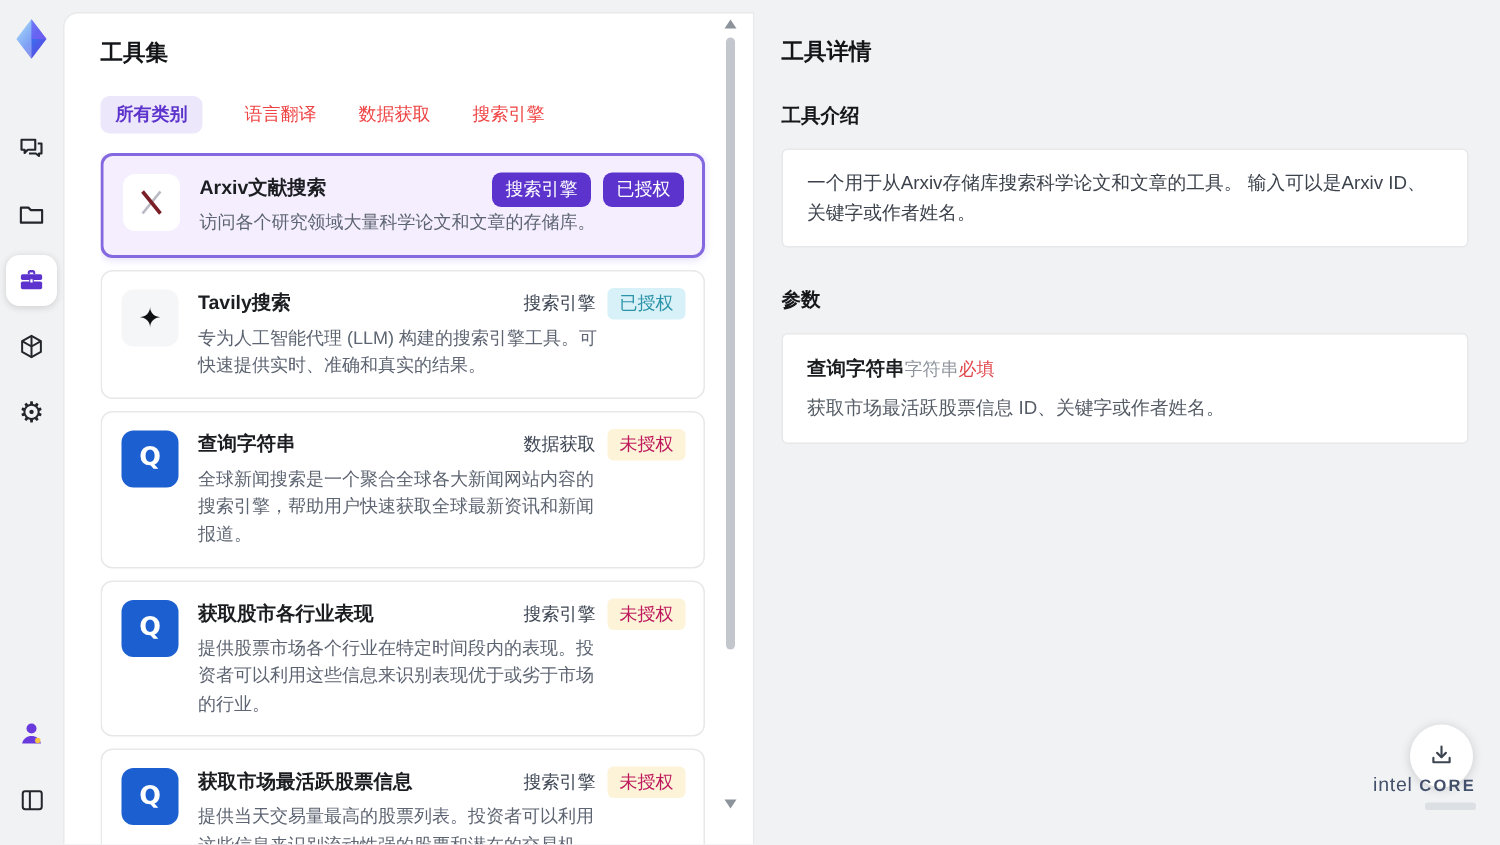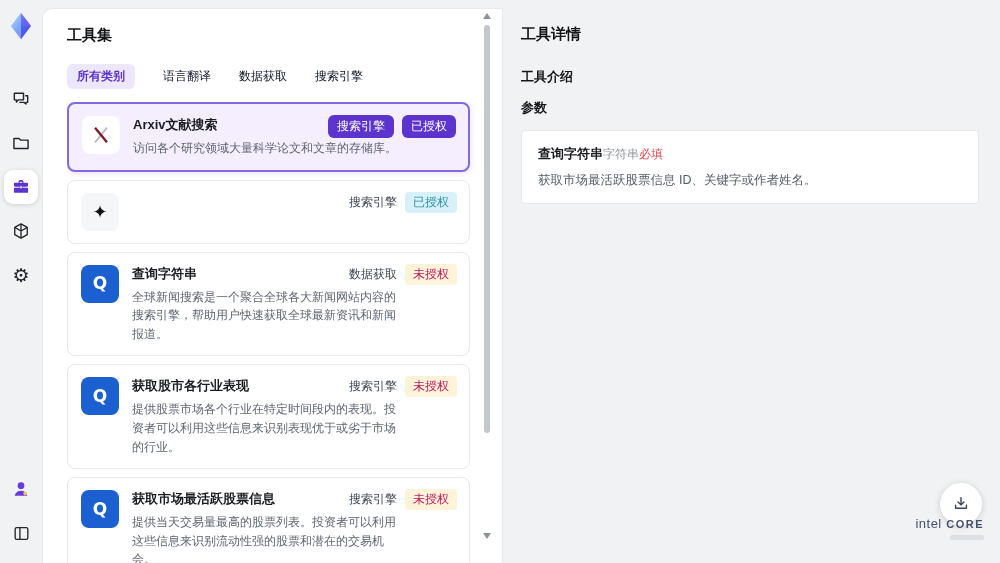--- a/index.html
+++ b/index.html
@@ -21,21 +21,21 @@
 
   
   .main { flex:1; display:flex; padding-top:8px; height:563px; }
 
   .left-panel { width:461px; flex:none; background:#fff; border:1px solid #e8e9eb; border-bottom:none;
                 border-radius:10px 0 0 0; padding:17px 0 0 24px; position:relative; overflow:hidden; }
   .panel-title { font-size:15px; font-weight:700; color:#141518; }
   .left-panel .panel-title { margin-bottom:19px; }
 
   .tabs { display:flex; align-items:center; gap:28px; margin-bottom:13px; }
-  .tab { font-size:12px; color:#0f172a; cursor:pointer; white-space:nowrap; }
+  .tab { font-size:12px; color:#ef4444; cursor:pointer; white-space:nowrap; }
   .tab.active { background:#ece7fa; color:#5C33CC; font-weight:700; padding:4px 10px; border-radius:6px; }
 
   .tool-list { position:relative; height:467px; padding-right:32px; display:flex; flex-direction:column; gap:8px; overflow:hidden; }
 
   .tool-card { background:#fff; border:1px solid #e7e8ea; border-radius:8px; padding:12px 13px;
                display:flex; gap:13px; position:relative; cursor:pointer; flex:none; }
   .tool-card.selected { border:2px solid #8468e0; background:#f4eefe; box-shadow:0 1px 6px rgba(110,70,220,.18); }
 
   .tool-icon { width:38px; height:38px; border-radius:8px; flex:none; display:flex;
                align-items:center; justify-content:center; background:#f5f6f8; overflow:hidden; }
@@ -196,20 +196,24 @@
         <div class="tool-badges">
           <span class="badge-solid">搜索引擎</span>
           <span class="badge-solid">已授权</span>
         </div>
       </div>
 
       <div class="tool-card">
         <div class="tool-icon">
           <span class="tavily-star">✦</span>
         </div>
+        <div class="tool-text">
+          <div class="tool-name">Tavily搜索</div>
+          <div class="tool-desc">专为人工智能代理 (LLM) 构建的搜索引擎工具。可快速提供实时、准确和真实的结果。</div>
+        </div>
         <div class="tool-badges">
           <span class="cat-text">搜索引擎</span>
           <span class="pill pill-ok">已授权</span>
         </div>
       </div>
 
       <div class="tool-card">
         <div class="tool-icon blue">
           <span class="juhe-q">Q</span>
         </div>
@@ -257,20 +261,21 @@
       <div class="arrow-up"></div>
       <div class="thumb"></div>
       <div class="arrow-down"></div>
     </div>
   </section>
 
   <section class="right-panel">
     <h1 class="panel-title">工具详情</h1>
 
     <div class="section-heading">工具介绍</div>
+    <div class="info-card">一个用于从Arxiv存储库搜索科学论文和文章的工具。 输入可以是Arxiv ID、关键字或作者姓名。</div>
 
     <div class="section-heading">参数</div>
     <div class="param-card">
       <div class="param-head">
         <span class="param-name">查询字符串</span>
         <span class="param-type">字符串</span>
         <span class="param-required">必填</span>
       </div>
       <div class="param-desc">获取市场最活跃股票信息 ID、关键字或作者姓名。</div>
     </div>

